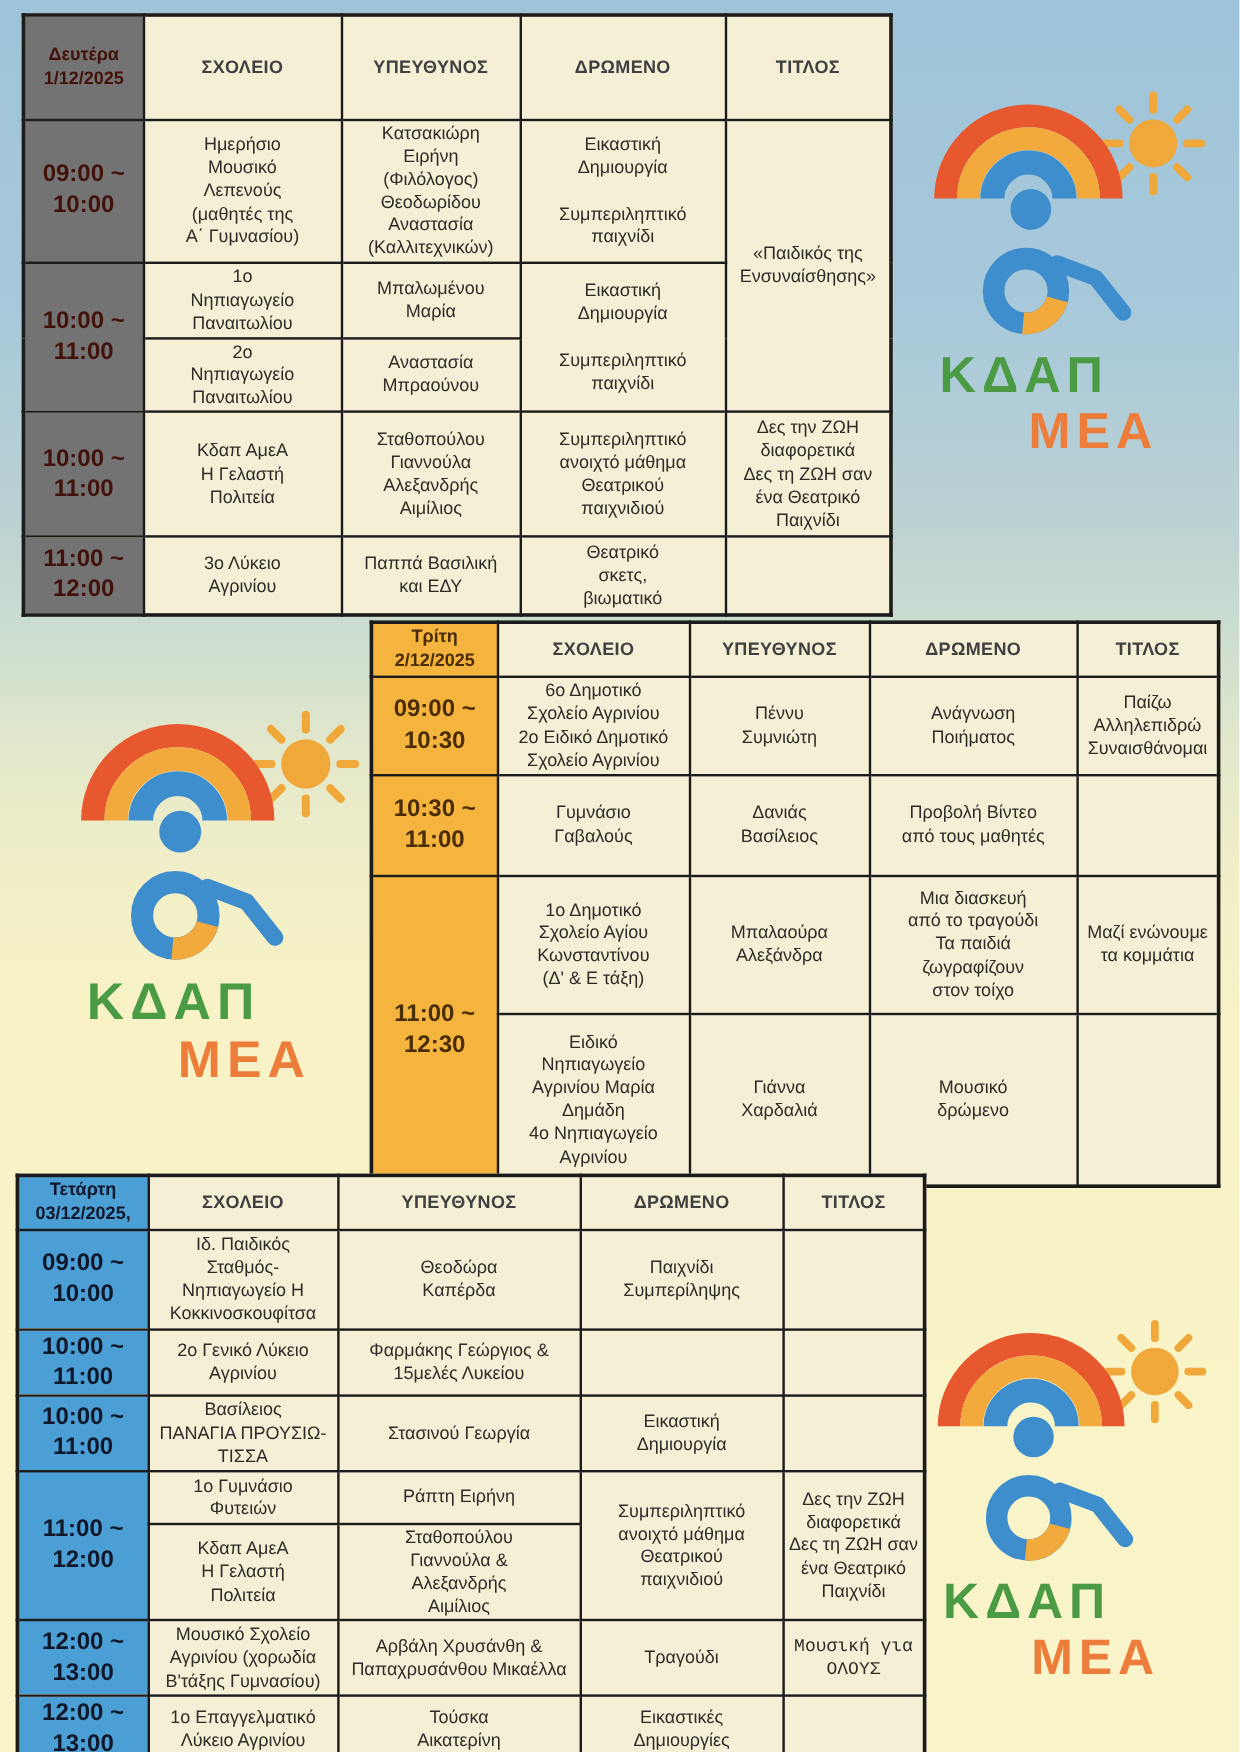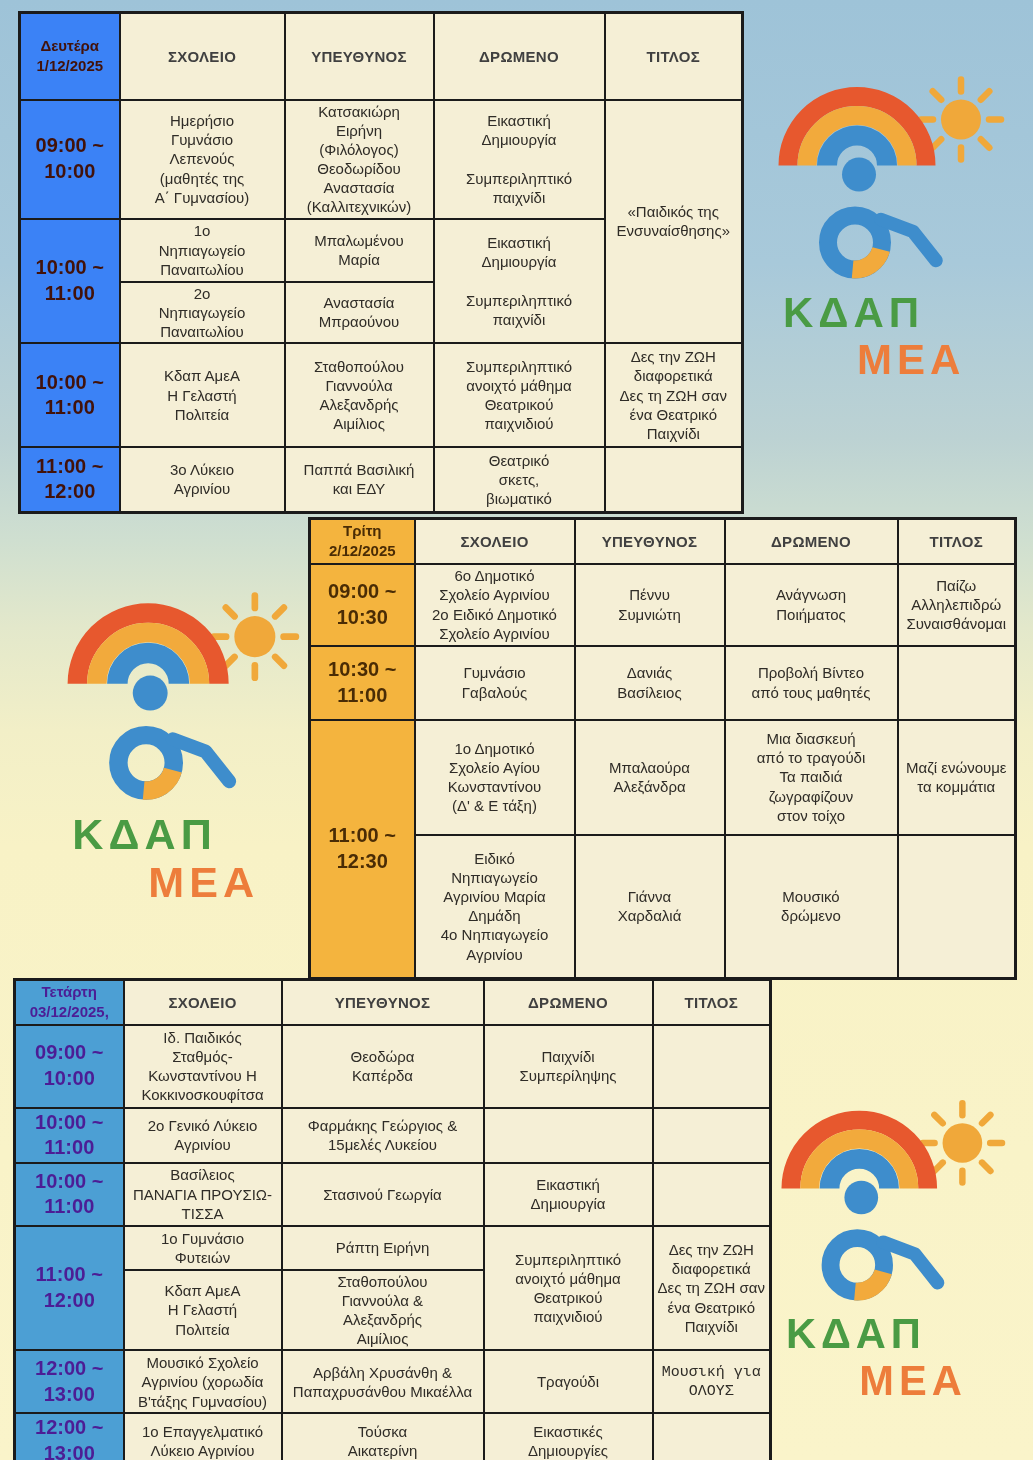--- a/index.html
+++ b/index.html
@@ -27,23 +27,23 @@
     white-space:pre-line;
     font-size:15px;
     line-height:1.28;
     color:#2f2c27;
     padding:1px 3px;
     overflow:hidden;
   }
   table.sched td.hdr{font-weight:bold;color:#404040;letter-spacing:.3px;}
   table.sched td.day{font-weight:bold;font-size:15px;line-height:1.35;}
   table.sched td.time{font-weight:bold;font-size:20px;}
-  .tbl1 td.day,.tbl1 td.time{background:#3b82f6;color:#42120a;}
+  .tbl1 td.day,.tbl1 td.time{background:#737373;color:#42120a;}
   .tbl2 td.day,.tbl2 td.time{background:#f4b43e;color:#4a2c05;}
-  .tbl3 td.day,.tbl3 td.time{background:#4c9fd4;color:#4c1d95;}
+  .tbl3 td.day,.tbl3 td.time{background:#4c9fd4;color:#0f172a;}
   td.al{text-align:left;font-family:Liberation Mono, monospace;}
   svg.logo{position:absolute;overflow:visible;}
 </style>
 </head>
 <body>
 
 <div id="poster">
 
   <svg width="0" height="0" style="position:absolute" aria-hidden="true">
     <symbol id="kdap-logo" viewBox="0 0 230 312">
@@ -97,21 +97,21 @@
       <td class="day">Δευτέρα
 1/12/2025</td>
       <td class="hdr">ΣΧΟΛΕΙΟ</td>
       <td class="hdr">ΥΠΕΥΘΥΝΟΣ</td>
       <td class="hdr">ΔΡΩΜΕΝΟ</td>
       <td class="hdr">ΤΙΤΛΟΣ</td>
     </tr>
     <tr style="height:119px">
       <td class="time">09:00 ~ 10:00</td>
       <td>Ημερήσιο
-Γυμνάσιο
+Μουσικό
 Λεπενούς
 (μαθητές της
 Α΄ Γυμνασίου)</td>
       <td>Κατσακιώρη
 Ειρήνη
 (Φιλόλογος)
 Θεοδωρίδου
 Αναστασία
 (Καλλιτεχνικών)</td>
       <td>Εικαστική
@@ -199,21 +199,21 @@
 2ο Ειδικό Δημοτικό
 Σχολείο Αγρινίου</td>
       <td>Πέννυ
 Συμνιώτη</td>
       <td>Ανάγνωση
 Ποιήματος</td>
       <td>Παίζω
 Αλληλεπιδρώ
 Συναισθάνομαι</td>
     </tr>
-    <tr style="height:74px">
+    <tr style="height:84px">
       <td class="time">10:30 ~ 11:00</td>
       <td>Γυμνάσιο
 Γαβαλούς</td>
       <td>Δανιάς
 Βασίλειος</td>
       <td>Προβολή Βίντεο
 από τους μαθητές</td>
       <td></td>
     </tr>
     <tr style="height:115px">
@@ -262,21 +262,21 @@
 03/12/2025,</td>
       <td class="hdr">ΣΧΟΛΕΙΟ</td>
       <td class="hdr">ΥΠΕΥΘΥΝΟΣ</td>
       <td class="hdr">ΔΡΩΜΕΝΟ</td>
       <td class="hdr">ΤΙΤΛΟΣ</td>
     </tr>
     <tr style="height:83px">
       <td class="time">09:00 ~ 10:00</td>
       <td>Ιδ. Παιδικός
 Σταθμός-
-Κωνσταντίνου Η
+Νηπιαγωγείο Η
 Κοκκινοσκουφίτσα</td>
       <td>Θεοδώρα
 Καπέρδα</td>
       <td>Παιχνίδι
 Συμπερίληψης</td>
       <td></td>
     </tr>
     <tr style="height:45px">
       <td class="time">10:00 ~ 11:00</td>
       <td>2ο Γενικό Λύκειο

